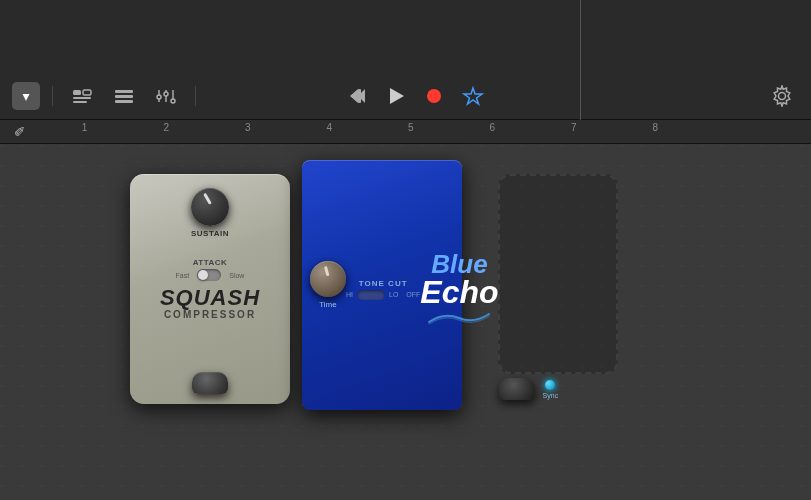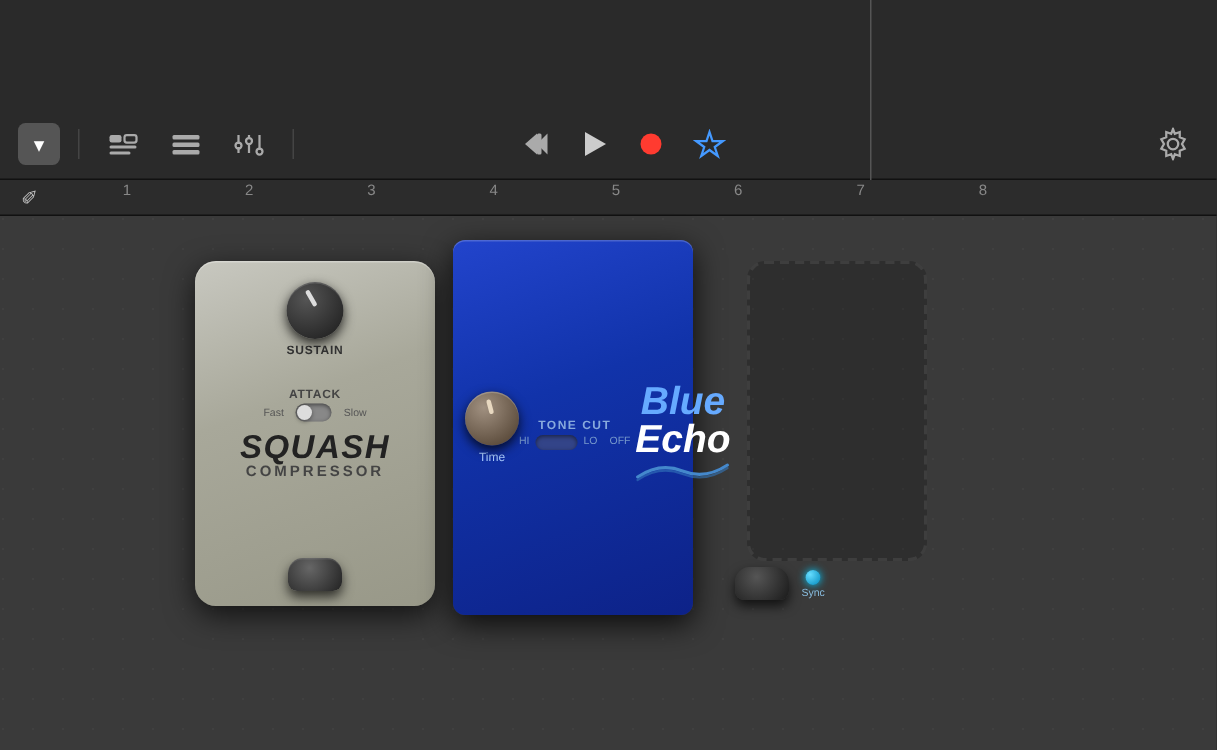--- a/index.html
+++ b/index.html
@@ -591,21 +591,21 @@
       <div class="hilo-section">
         <span class="hilo-label">HI</span>
         <div class="hilo-switch"></div>
         <span class="hilo-label">LO</span>
         <span class="hilo-label" style="margin-left:4px;">OFF</span>
       </div>
     </div>
 
     <div class="blue-echo-title">
       <div style="font-size:26px; font-weight:900; color:#66aaff; font-style:italic; line-height:1.1;">Blue</div>
-      <div style="font-size:26px; font-weight:900; color:#ffffff; font-style:italic; line-height:1.1; margin-top:-4px;">Echo</div>
+      <div style="font-size:32px; font-weight:900; color:#ffffff; font-style:italic; line-height:1.1; margin-top:-4px;">Echo</div>
       
       <svg width="70" height="16" viewBox="0 0 70 16">
         <path d="M5,12 Q20,2 35,8 Q50,14 65,4" fill="none" stroke="#4488cc" stroke-width="2" stroke-linecap="round"></path>
         <path d="M5,14 Q20,4 35,10 Q50,16 65,6" fill="none" stroke="#3377bb" stroke-width="1.5" stroke-linecap="round" opacity="0.6"></path>
       </svg>
     </div>
 
     <div class="echo-footer">
       <div class="pedal-footswitch-blue"></div>
       <div class="sync-col">

